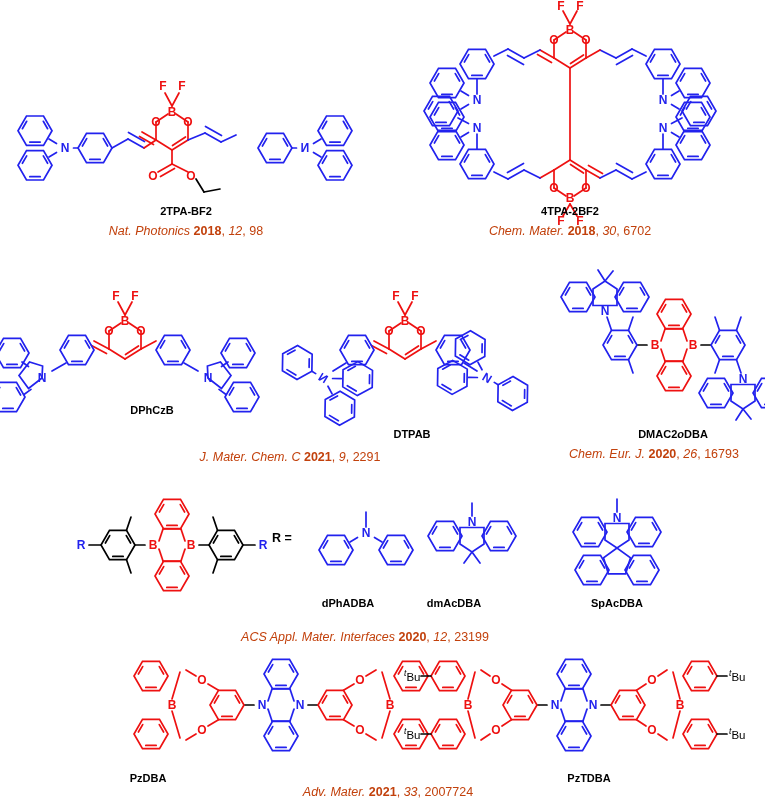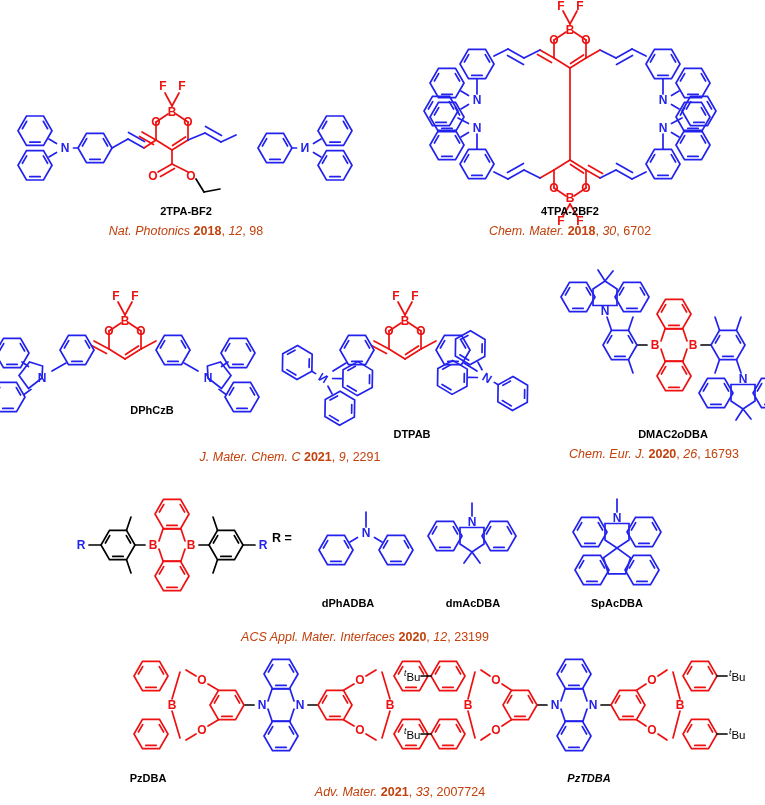--- a/index.html
+++ b/index.html
@@ -540,29 +540,29 @@
   <span>DMAC2</span><span style="font-style:italic;">o</span><span>DBA</span>
 </div>
 <div class="cit ctr" style="left:654px;top:447px;">
   <span>Chem. Eur. J.</span>
   <b>2020</b><span class="pl">,</span>
   <span class="vol">26</span><span class="pl">,</span>
   <span class="pl">16793</span>
 </div>
 
 <div class="cap ctr" style="left:348px;top:597px;">dPhADBA</div>
-<div class="cap ctr" style="left:473px;top:597px;">dmAcDBA</div>
+<div class="cap ctr" style="left:454px;top:597px;">dmAcDBA</div>
 <div class="cap ctr" style="left:617px;top:597px;">SpAcDBA</div>
 <div class="cit ctr" style="left:365px;top:630px;">
   <span>ACS Appl. Mater. Interfaces</span>
   <b>2020</b><span class="pl">,</span>
   <span class="vol">12</span><span class="pl">,</span>
   <span class="pl">23199</span>
 </div>
 
 <div class="cap ctr" style="left:148px;top:772px;">PzDBA</div>
-<div class="cap ctr" style="left:589px;top:772px;font-style:italic;">PzTDBA</div>
-<div class="cit ctr" style="left:388px;top:785px;margin-left:12px;">
+<div class="cap ctr" style="left:589px;top:772px;">PzTDBA</div>
+<div class="cit ctr" style="left:388px;top:785px;">
   <span>Adv. Mater.</span>
   <b>2021</b><span class="pl">,</span>
   <span class="vol">33</span><span class="pl">,</span>
   <span class="pl">2007724</span>
 </div>
 
 </body></html>

